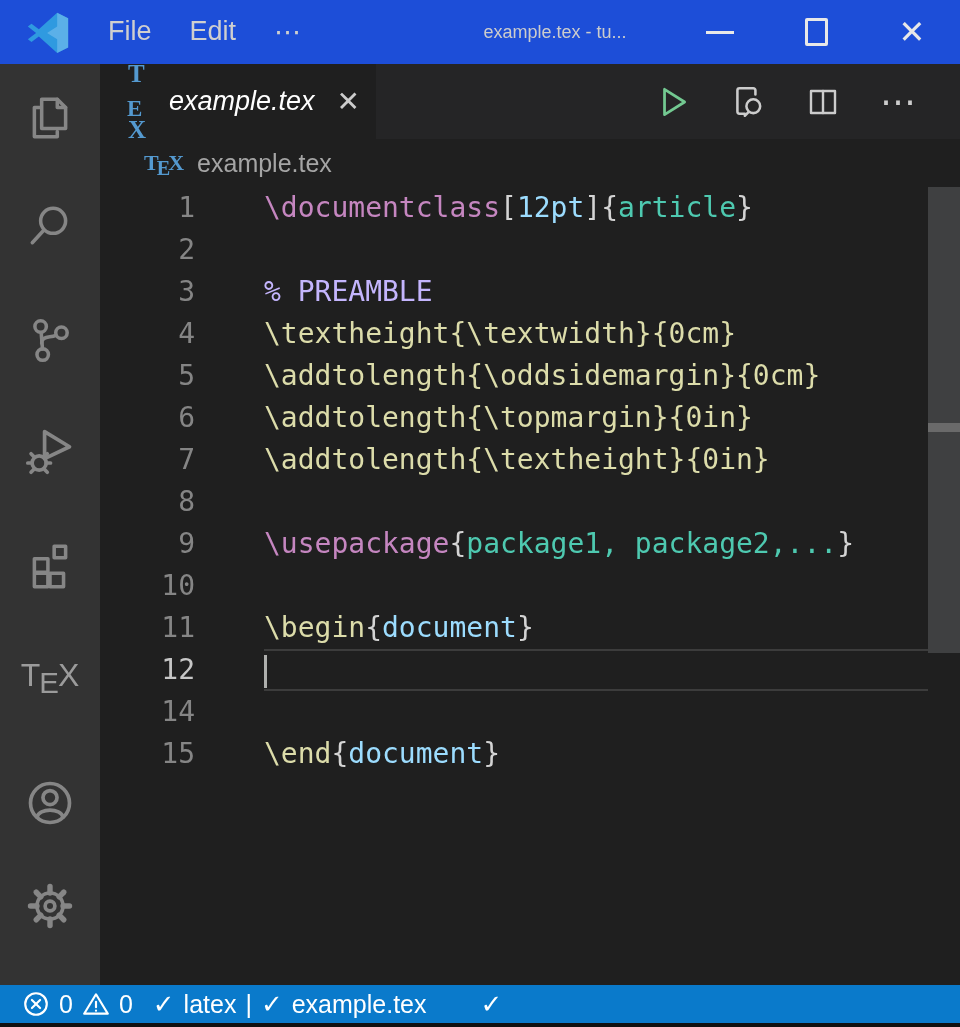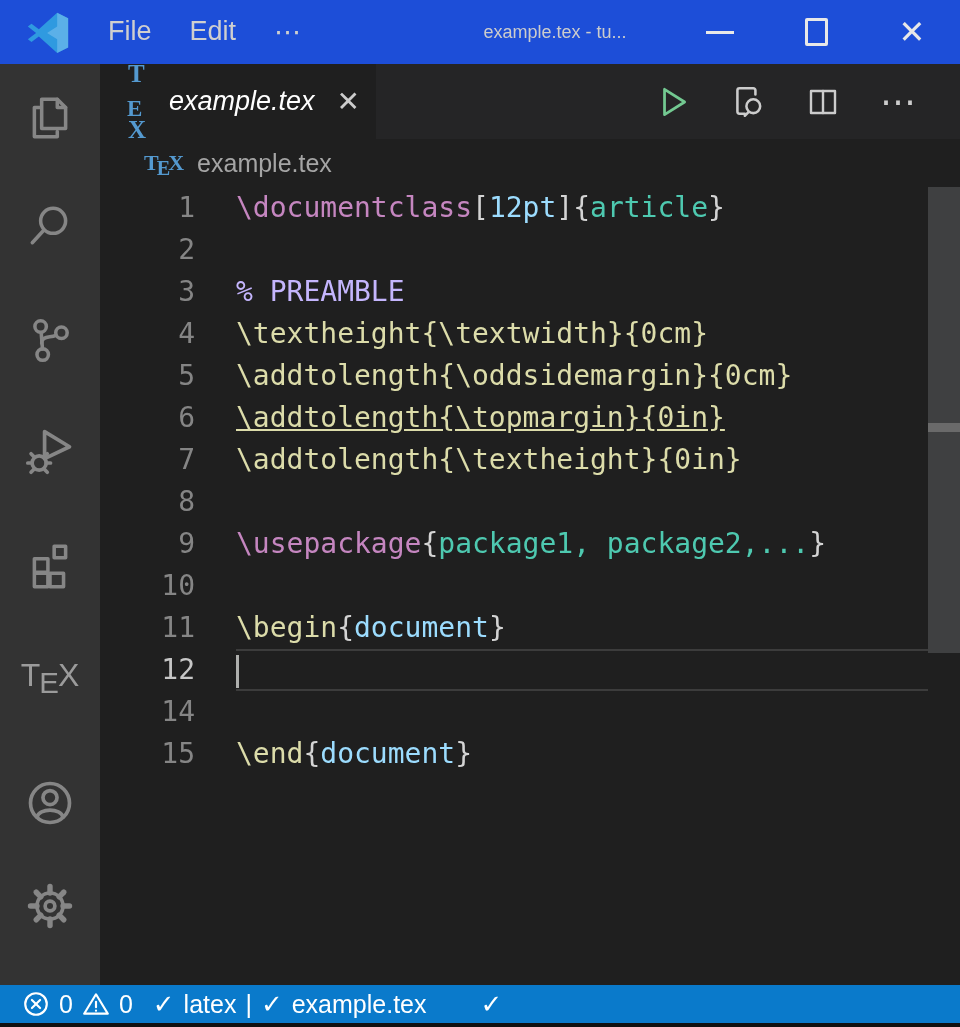--- a/index.html
+++ b/index.html
@@ -50,21 +50,21 @@
                 background:#1f1f1f; display:flex; align-items:center;
                 padding-left:44px; gap:14px; }
   .crumb-label { color:#a5a5a5; font-size:25px; }
 
   
   .editor { position:absolute; left:100px; top:187px; width:860px; height:798px;
             background:#1f1f1f; font-family:"DejaVu Sans Mono","Liberation Mono",monospace;
             font-size:28px; }
   .code-line { display:flex; height:42px; line-height:42px; }
   .ln { flex:0 0 95px; width:95px; text-align:right; color:#858585; }
-  .lc { flex:1; margin-left:41px; white-space:pre; position:relative; color:#d4d4d4; }
+  .lc { flex:1; margin-left:69px; white-space:pre; position:relative; color:#d4d4d4; }
   .code-line.current .ln { color:#c6c6c6; }
   .code-line.current .lc { border-top:2px solid #3c3c3c; border-bottom:2px solid #3c3c3c;
                            margin-right:32px; }
   .cursor { position:absolute; left:0; top:4px; width:3px; height:33px; background:#aeafad; }
 
   
   .scrollbar { position:absolute; right:0; top:0; width:32px; height:798px; }
   .scroll-slider { position:absolute; left:0; top:0; width:32px; height:466px; background:#3f4041; }
   .scroll-marker { position:absolute; left:0; top:236px; width:32px; height:9px; background:#6a6a6a; }
 
@@ -229,21 +229,21 @@
       <div class="code-line">
         <span class="ln">4</span>
         <span class="lc"><span style="color: rgb(220, 220, 170);">\textheight{\textwidth}{0cm}</span></span>
       </div>
       <div class="code-line">
         <span class="ln">5</span>
         <span class="lc"><span style="color: rgb(220, 220, 170);">\addtolength{\oddsidemargin}{0cm}</span></span>
       </div>
       <div class="code-line">
         <span class="ln">6</span>
-        <span class="lc"><span style="color: rgb(220, 220, 170); text-decoration: underline;">\addtolength{\topmargin}{0in}</span></span>
+        <span class="lc"><span style="color: rgb(220, 220, 170);">\addtolength{\topmargin}{0in}</span></span>
       </div>
       <div class="code-line">
         <span class="ln">7</span>
         <span class="lc"><span style="color: rgb(220, 220, 170);">\addtolength{\textheight}{0in}</span></span>
       </div>
       <div class="code-line">
         <span class="ln">8</span>
         <span class="lc"></span>
       </div>
       <div class="code-line">

